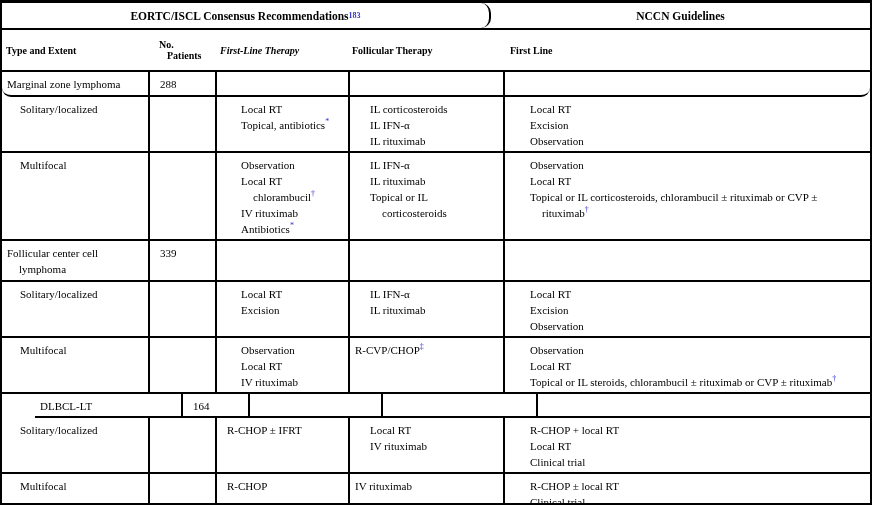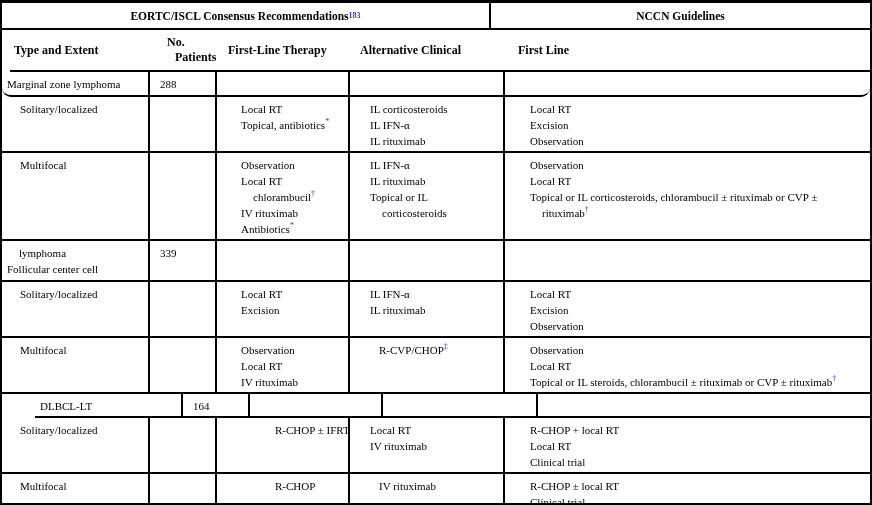--- a/index.html
+++ b/index.html
@@ -4,44 +4,44 @@
 <style>
   html,body{margin:0;padding:0;background:#fff;}
   body{width:872px;height:505px;overflow:hidden;}
   .table{
     width:872px;height:505px;box-sizing:border-box;
     border:2px solid #000;border-top-width:3px;
     font-family:"Liberation Serif","DejaVu Serif",serif;
     color:#000;font-size:11px;background:#fff;
   }
   .group-row{display:grid;grid-template-columns:489px 1fr;border-bottom:2px solid #000;height:25px;}
-  .gcell{display:flex;align-items:center;justify-content:center;font-weight:bold;font-size:11.5px;}
+  .gcell{display:flex;align-items:center;justify-content:center;font-weight:bold;font-size:11.5px;border-radius:10px;}
   .gcell.first{border-right:2px solid #000;}
   .chead-row{
     display:grid;grid-template-columns:148px 67px 133px 155px 1fr;
-    border-bottom:2px solid #000;height:40px;font-weight:bold;font-size:12px;margin-left:8px;
+    border-bottom:2px solid #000;height:40px;font-weight:bold;font-size:10px;
   }
   .hcell{display:flex;flex-direction:column;justify-content:center;box-sizing:border-box;}
   .h-type{padding-left:4px;}
   .h-no{padding-left:9px;}
   .h-no .ind{padding-left:8px;}
-  .h-first{padding-left:3px;}
+  .h-first{padding-left:3px;font-style:italic;}
   .h-alt{padding-left:2px;}
   .h-nccn{padding-left:5px;}
   .row{display:grid;grid-template-columns:148px 67px 133px 155px 1fr;border-bottom:2px solid #000;}
   .row:last-child{border-bottom:none;}
   .cell{box-sizing:border-box;padding-top:4px;padding-bottom:2px;line-height:16px;}
   .cell:not(:last-child){border-right:2px solid #000;}
   .cell.type{padding-left:5px;}
   .cell.type.lvl1{padding-left:18px;}
   .cell.patients{padding-left:10px;}
   .cell.first{padding-left:24px;}
-  .cell.first.tight{padding-left:10px;margin-left:48px;}
+  .cell.first.tight{padding-left:10px;}
   .cell.alt{padding-left:20px;}
-  .cell.alt.tight{padding-left:5px;margin-left:24px;}
+  .cell.alt.tight{padding-left:5px;}
   .cell.nccn{padding-left:25px;padding-right:2px;}
   .line{white-space:nowrap;}
   .line.windent{padding-left:12px;}
   sup.sym{color:var(--sym,#3333cc);font-size:8px;line-height:0;}
 </style>
 </head>
 <body>
 
 <div class="table">
   <div class="group-row">
@@ -59,21 +59,21 @@
       <span>Type and Extent</span>
     </div>
     <div class="hcell h-no">
       <span>No.</span>
       <span class="ind">Patients</span>
     </div>
     <div class="hcell h-first">
       <span>First-Line Therapy</span>
     </div>
     <div class="hcell h-alt">
-      <span>Alternative Clinical</span>
+      <span>Follicular Therapy</span>
     </div>
     <div class="hcell h-nccn">
       <span>First Line</span>
     </div>
   </div>
 
   <div id="tbody">
       <div class="row" style="min-height: 23px; border-radius: 9px;">
         <div class="cell type">
           <div class="line"><span>Marginal zone lymphoma</span></div>
@@ -125,22 +125,22 @@
         </div>
         <div class="cell nccn">
           <div class="line"><span>Observation</span></div>
           <div class="line"><span>Local RT</span></div>
           <div class="line"><span>Topical or IL corticosteroids, chlorambucil ± rituximab or CVP ±</span></div>
           <div class="line windent"><span>rituximab</span><sup class="sym">†</sup></div>
         </div>
       </div>
       <div class="row" style="min-height: 39px;">
         <div class="cell type">
+          <div class="line"><span>Follicular center cell</span></div>
           <div class="line windent"><span>lymphoma</span></div>
-          <div class="line"><span>Follicular center cell</span></div>
         </div>
         <div class="cell patients">
           <div class="line">339</div>
         </div>
         <div class="cell first"></div>
         <div class="cell alt"></div>
         <div class="cell nccn"></div>
       </div>
       <div class="row" style="min-height: 53px;">
         <div class="cell type lvl1">

